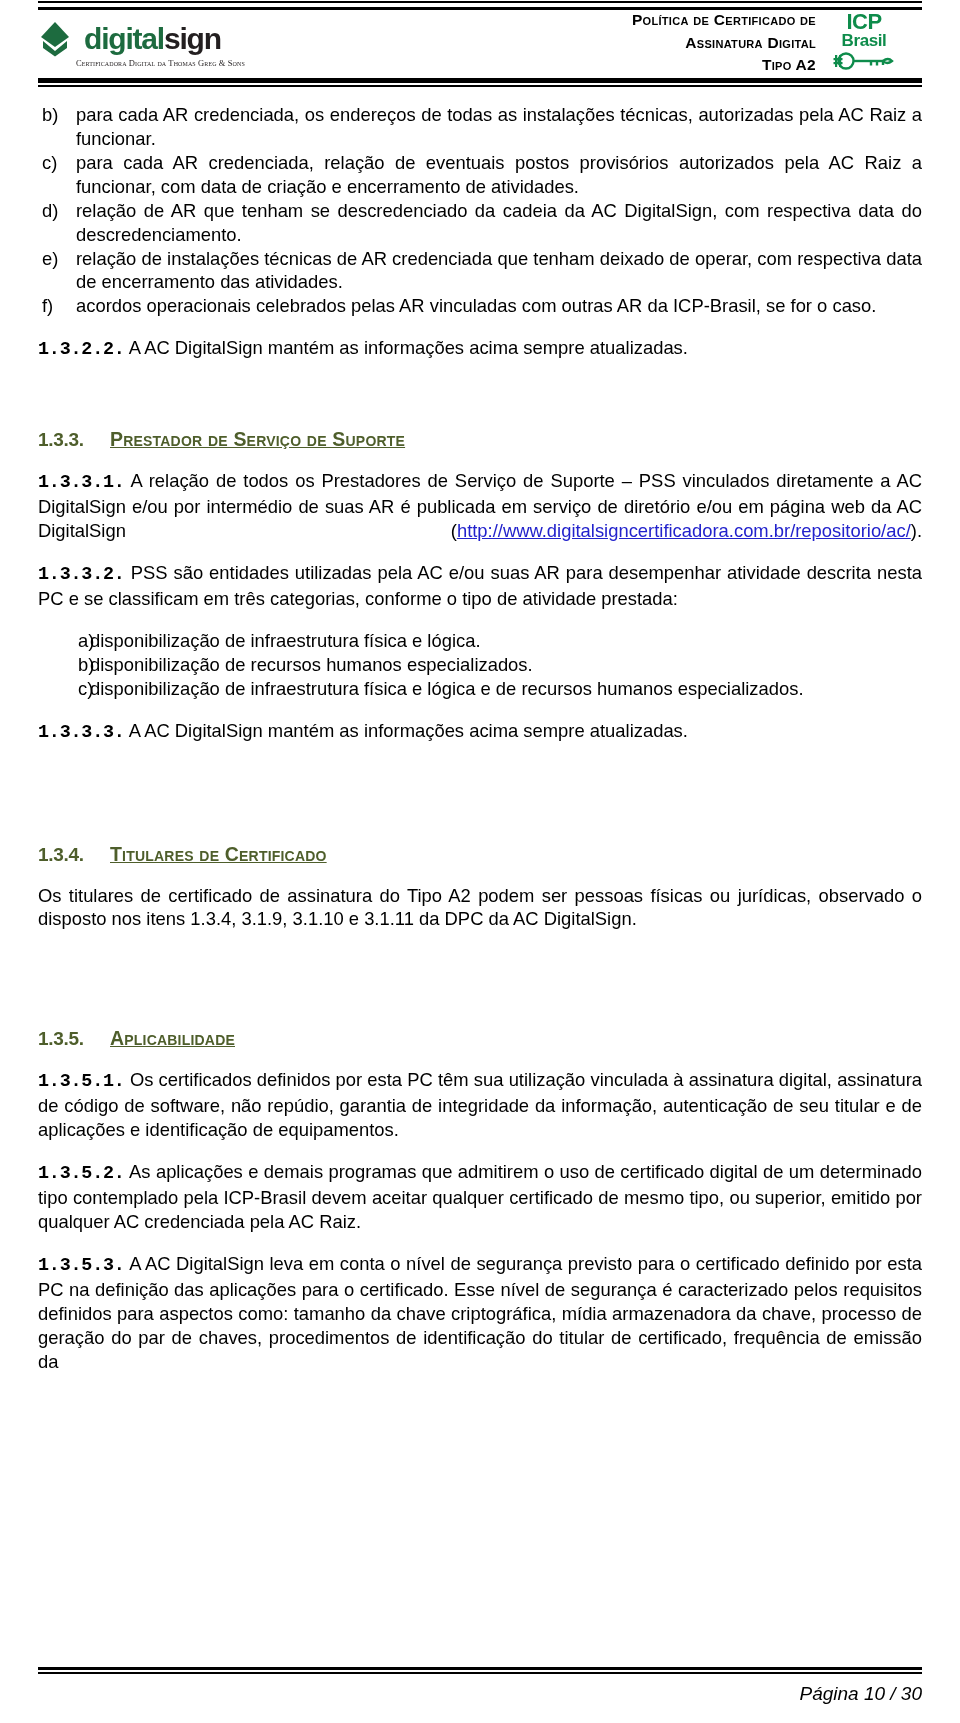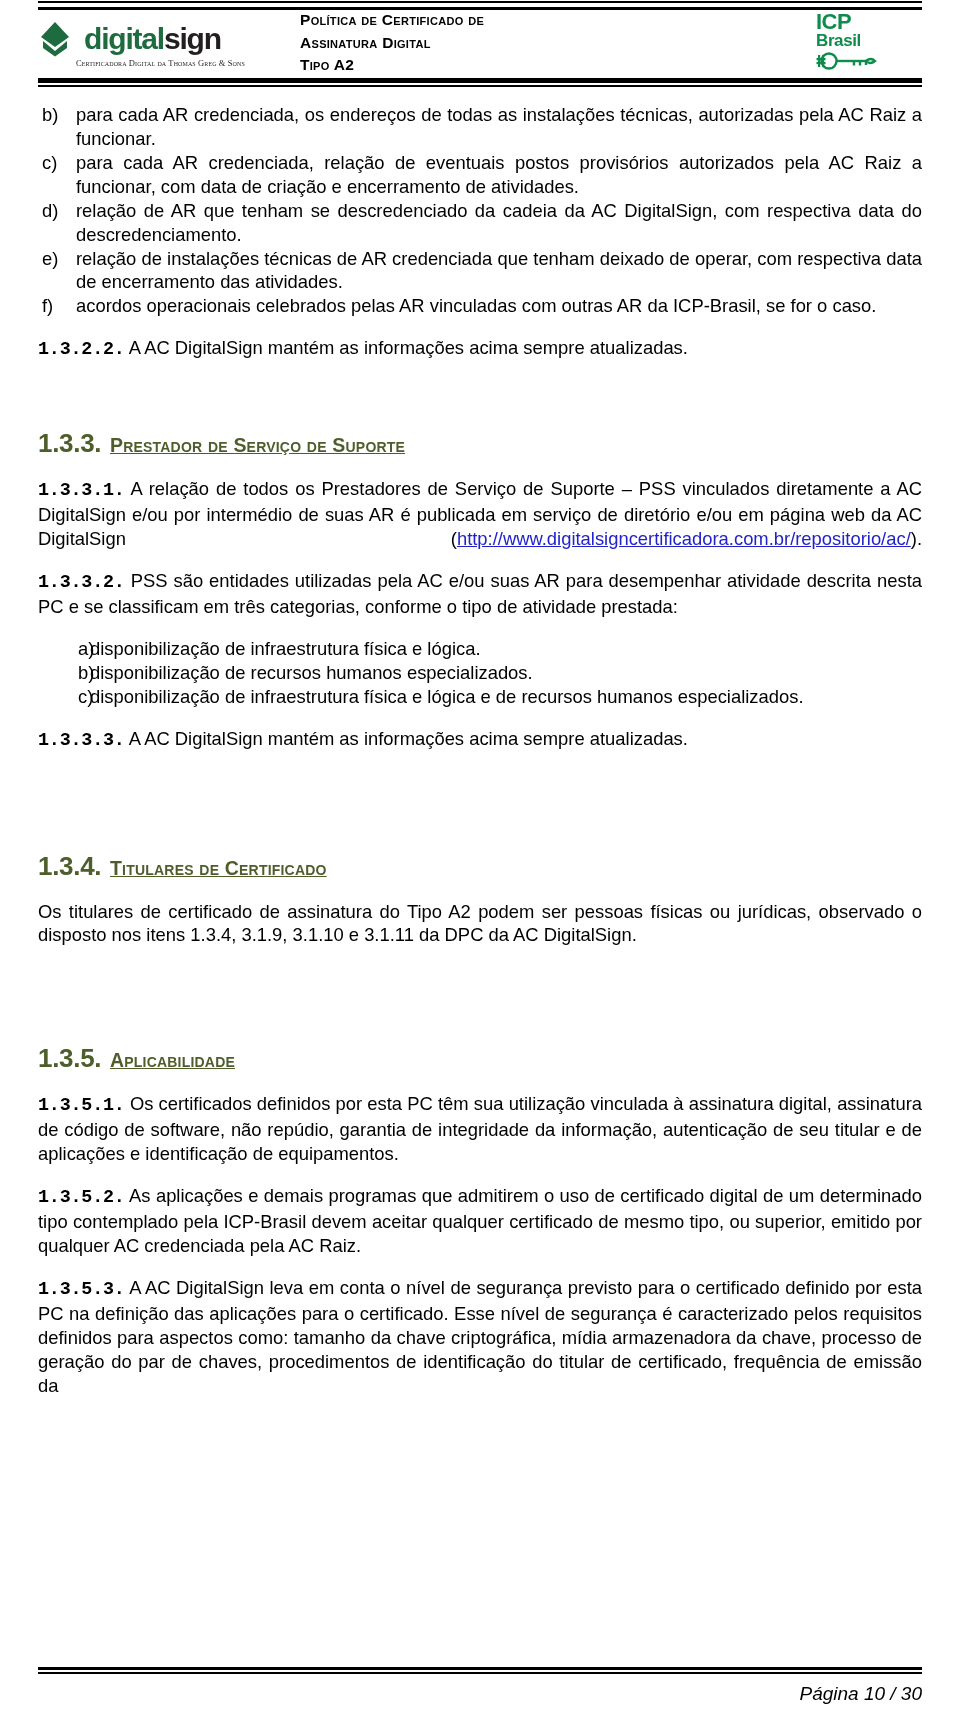--- a/index.html
+++ b/index.html
@@ -89,36 +89,37 @@
     color: #231f20;
     margin-left: 36px;
     margin-top: 1px;
     font-variant: small-caps;
     white-space: nowrap;
   }
 
   
   .header-title {
     flex: 1 1 auto;
-    text-align: left;
+    text-align: right;
     font-variant: small-caps;
     font-weight: 700;
     font-size: 15.5px;
     letter-spacing: 0.3px;
     color: #000;
     line-height: 1.48;
     padding-bottom: 2px;
   }
   .header-title div { white-space: nowrap; }
 
   
   .icp-block {
     width: 96px;
     display: flex;
     flex-direction: column;
+    align-items: center;
     justify-content: center;
     padding-right: 10px;
   }
   .icp-icp {
     font-size: 22px;
     font-weight: 700;
     color: #0e8c4b;
     line-height: 0.95;
     letter-spacing: -0.5px;
   }
@@ -185,21 +186,21 @@
 
   
   .heading {
     display: flex;
     align-items: baseline;
     color: #4e5e2b;
     font-weight: 700;
     margin: 0;
   }
   .heading .h-num {
-    font-size: 26px;
+    font-size: 19px;
     width: 72px;
     flex: 0 0 auto;
     letter-spacing: -0.3px;
   }
   .heading .h-txt {
     font-size: 19.5px;
     font-variant: small-caps;
     letter-spacing: 0.2px;
     text-decoration: underline;
   }

